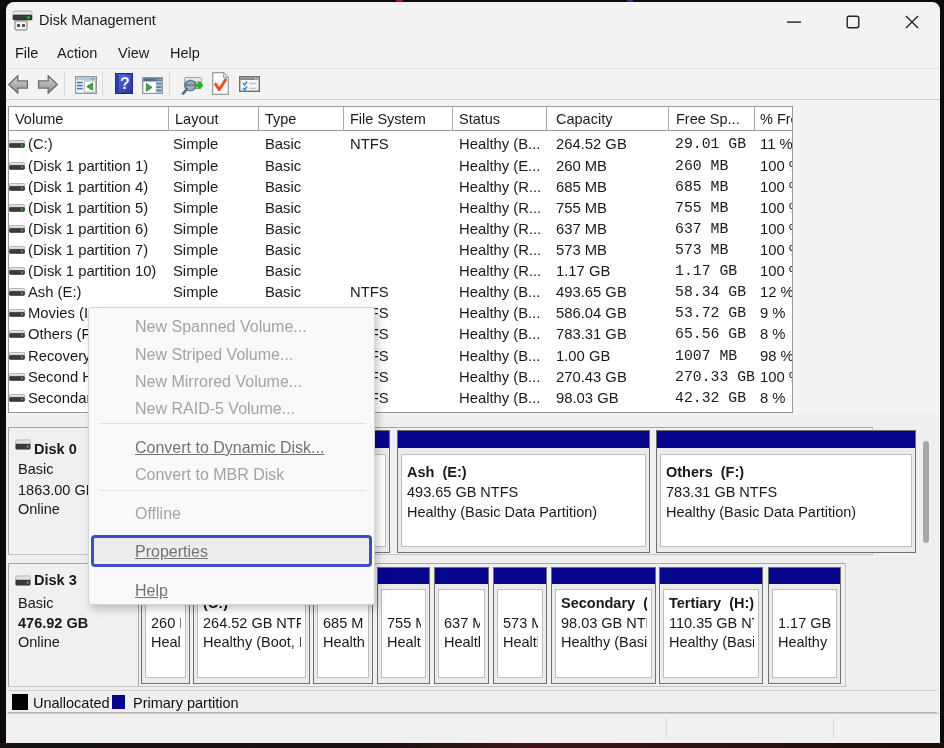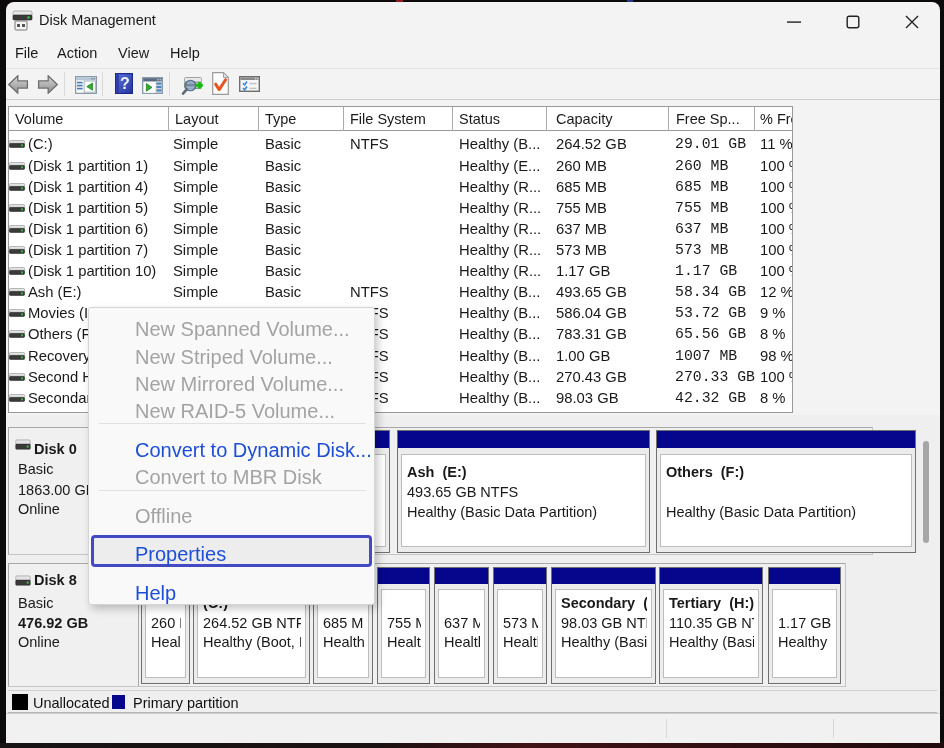--- a/index.html
+++ b/index.html
@@ -34,23 +34,23 @@
 .pbody{position:absolute;left:3px;right:3px;bottom:5px;background:#fff;border:1px solid #bdbdbd;overflow:hidden;}
 .pline{position:absolute;left:5px;right:4px;font-size:14.5px;white-space:nowrap;overflow:hidden;height:20px;}
 
 .lsq{position:absolute;}
 .ltx{position:absolute;font-size:14.5px;color:#111;}
 
 #sbar{position:absolute;left:6px;top:713px;width:934px;height:30px;background:#f1f1f1;border-top:1px solid #cdcdcd;border-radius:0 0 8px 8px;}
 .ssep{position:absolute;top:719px;width:1px;height:19px;background:#d8d8d8;}
 
 #menu{position:absolute;left:88px;top:307px;width:287px;height:298px;background:#f9f9f9;border:1px solid #d4d4d4;border-radius:3px;box-shadow:3px 4px 8px rgba(0,0,0,0.22);}
-.mit{position:absolute;left:46px;font-size:20px;white-space:nowrap;}
+.mit{position:absolute;left:46px;font-size:16px;white-space:nowrap;}
 .dis{color:#a3a3a3;}
-.en{color:#1d4ed8;}
+.en{color:#737373;text-decoration:underline;}
 .msep{position:absolute;left:10px;width:267px;height:1px;background:#e1e1e1;}
 #prop{position:absolute;left:2px;top:227px;width:281px;height:32px;background:#ededed;border:3px solid #424bc4;border-radius:4px;}
 </style></head>
 <body>
 <div id="win"></div>
 
 <svg class="abs" style="left:12px;top:8px" width="22" height="24" viewBox="0 0 22 24">
   <rect x="1" y="3" width="19" height="5" rx="1.5" fill="#e8e8e8" stroke="#9a9a9a" stroke-width="0.8"></rect>
   <rect x="1" y="7" width="19" height="5" rx="1" fill="#3a3a3a" stroke="#222" stroke-width="0.6"></rect>
   <circle cx="16.5" cy="9.5" r="1.3" fill="#35c435"></circle>
@@ -397,33 +397,34 @@
     <div class="pbody" style="top:23px;">
       <div class="pline" style="top:9px;font-weight:bold;">Ash&nbsp; (E:)</div>
       <div class="pline" style="top:29px;">493.65 GB NTFS</div>
       <div class="pline" style="top:49px;">Healthy (Basic Data Partition)</div>
     </div>
   </div>
   <div class="part" style="left:647px;top:2px;width:260px;height:123px;">
     <div class="band" style="height:17px"></div>
     <div class="pbody" style="top:23px;">
       <div class="pline" style="top:9px;font-weight:bold;">Others&nbsp; (F:)</div>
+      <div class="pline" style="top:29px;">783.31 GB NTFS</div>
       <div class="pline" style="top:49px;">Healthy (Basic Data Partition)</div>
     </div>
   </div>
 </div>
 
 <div class="disk" style="left:8px;top:563px;width:838px;height:124px;">
   <div class="dlabel">
     <svg style="position:absolute;left:6px;top:11px" width="16" height="13" viewBox="0 0 22 14" preserveAspectRatio="none">
       <rect x="1" y="1" width="20" height="5" rx="1.5" fill="#e4e4e4" stroke="#999" stroke-width="0.8"></rect>
       <rect x="1" y="5.5" width="20" height="5.5" rx="1" fill="#3a3a3a" stroke="#222" stroke-width="0.6"></rect>
       <circle cx="17.5" cy="8.2" r="1.4" fill="#35c435"></circle>
     </svg>
-    <div class="dl" style="left:25px;top:8px;font-weight:bold;">Disk 8</div>
+    <div class="dl" style="left:25px;top:8px;font-weight:bold;">Disk 3</div>
     <div class="dl" style="top:31px;">Basic</div>
     <div class="dl" style="top:51px;font-weight:bold;">476.92 GB</div>
     <div class="dl" style="top:70px;">Online</div>
   </div>
   <div class="part" style="left:132px;top:3px;width:49px;height:117px;">
     <div class="band" style="height:16px"></div>
     <div class="pbody" style="top:21px;">
       <div class="pline" style="top:5px;font-weight:bold;"></div>
       <div class="pline" style="top:25px;">260 MB</div>
       <div class="pline" style="top:44px;">Healthy (EFI System Partition)</div>

